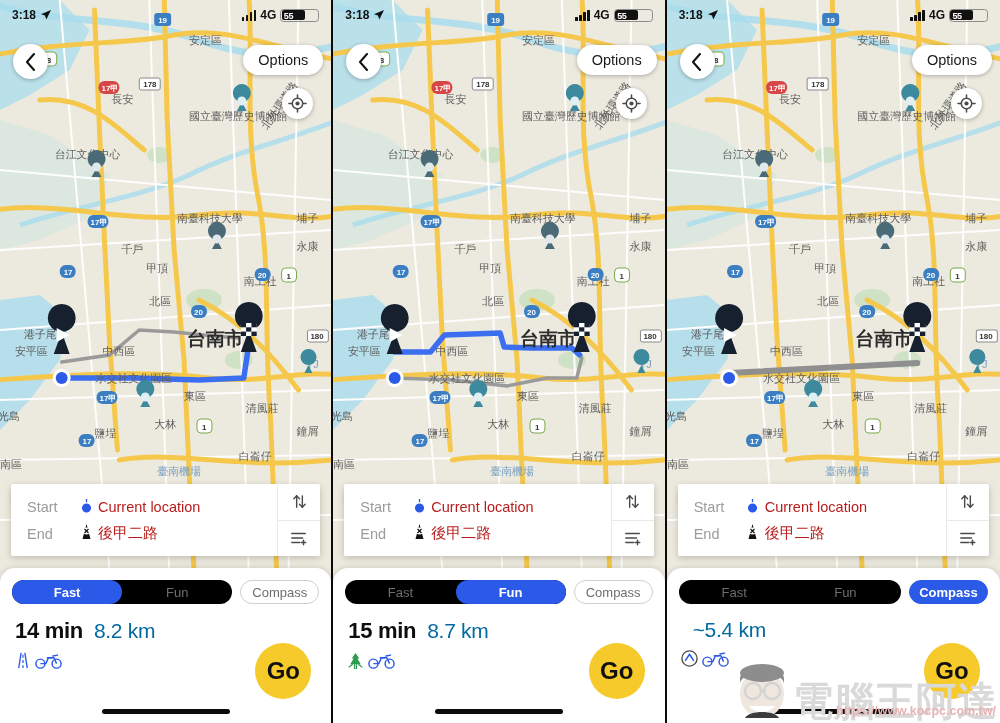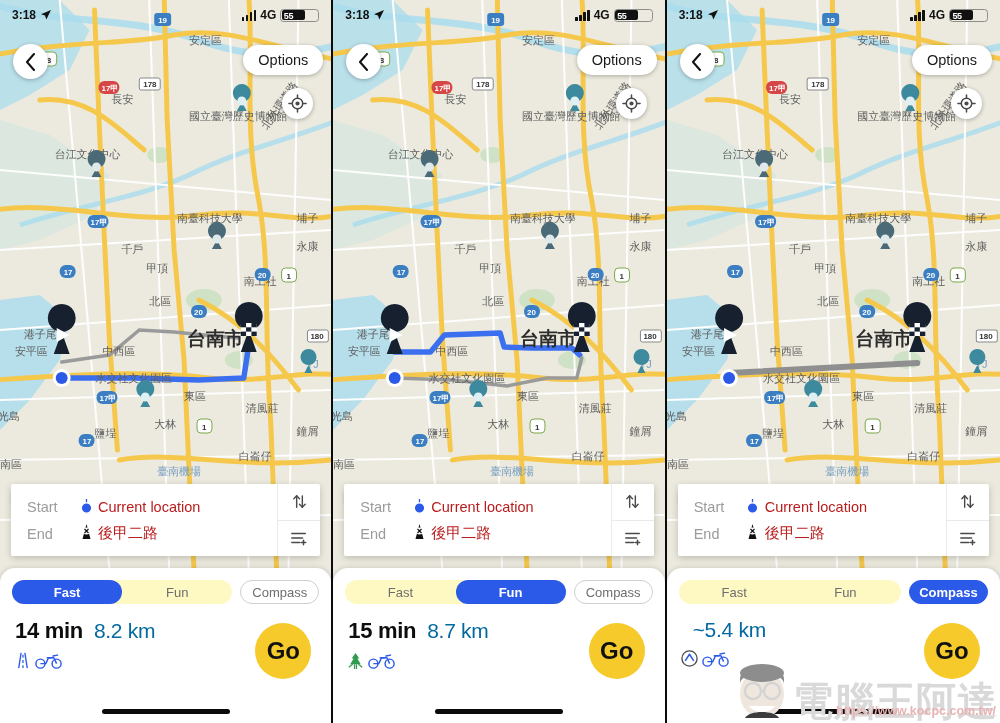--- a/index.html
+++ b/index.html
@@ -112,42 +112,42 @@
   .sheet {
     position: absolute; left: 0; right: 0; bottom: 0; height: 155px;
     background: #fff; border-radius: 15px 15px 0 0; z-index: 22;
     box-shadow: 0 -1px 5px rgba(0,0,0,.12);
   }
   .seg-wrap {
     display: flex; align-items: center; gap: 8px;
     padding: 12px 12px 0 12px;
   }
   .seg-group {
-    flex: 1; display: flex; background: #fef9c3; border-radius: 15px; height: 24px;
+    flex: 1; display: flex; background: #000000; border-radius: 15px; height: 24px;
   }
   .seg {
     flex: 1; display: flex; align-items: center; justify-content: center;
     font-size: 13px; border-radius: 15px; color: #6e6e6e;
   }
   .seg.active { background: #2b59e8; color: #fff; font-weight: bold; }
   .seg-outline {
     width: 79px; height: 24px; border-radius: 15px;
     border: 1px solid #cfcfcf; background: #fff;
     display: flex; align-items: center; justify-content: center;
     font-size: 13px; color: #6e6e6e;
   }
   .seg-outline.active {
     background: #2b59e8; color: #fff; font-weight: bold; border-color: #2b59e8;
   }
   .summary { padding: 14px 0 0 15px; display: flex; align-items: baseline; gap: 11px; }
   .dur { font-size: 22px; font-weight: bold; color: #0d0d0d; letter-spacing: -.3px;}
   .dist { font-size: 21px; color: #0369a1; letter-spacing: -.3px;}
   .badges { display: flex; align-items: center; gap: 3px; padding: 7px 0 0 13px; }
   .go-btn {
-    position: absolute; right: 20px; bottom: 44px;
+    position: absolute; right: 20px; bottom: 24px;
     width: 56px; height: 56px; border-radius: 50%;
     background: #f5ca2a; display: flex; align-items: center; justify-content: center;
     font-size: 24px; font-weight: bold; color: #111;
   }
   .home-bar {
     position: absolute; left: 50%; transform: translateX(-50%); bottom: 9px;
     width: 128px; height: 5px; border-radius: 3px; background: #0b0b0b;
   }
 
   

